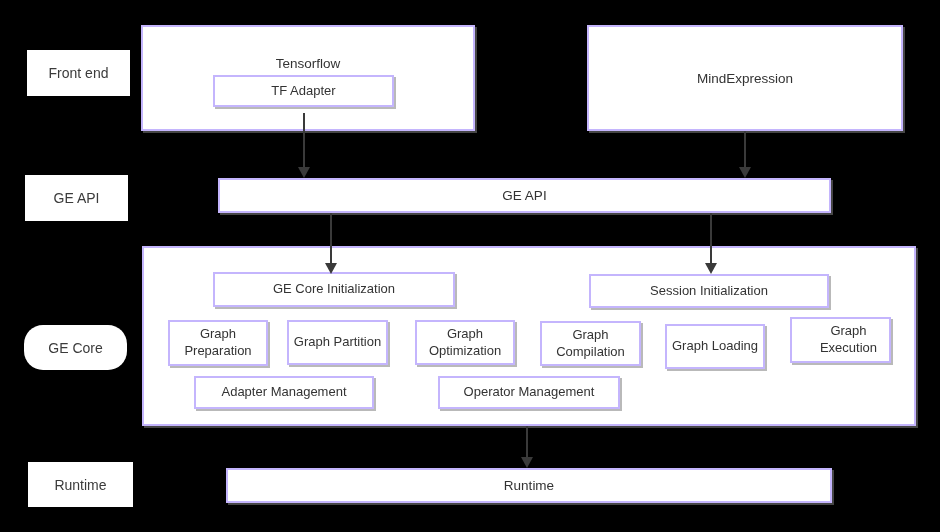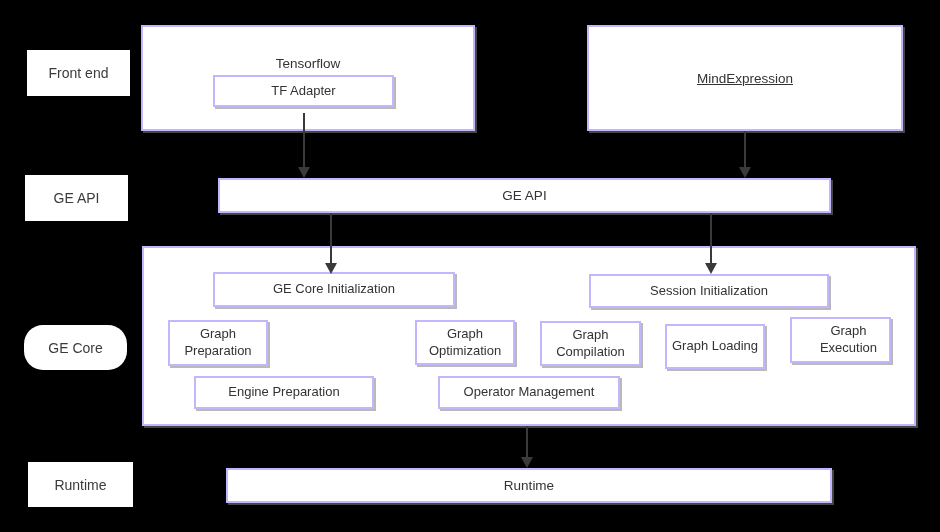--- a/index.html
+++ b/index.html
@@ -37,21 +37,21 @@
   #lbl-gecore   { left: 24px;  top: 325px; width: 103px; height: 45px; border-radius: 19px; }
   #lbl-runtime  { left: 28px;  top: 462px; width: 105px; height: 45px; }
 
   
   #tensorflow     { left: 141px; top: 25px; width: 334px; height: 106px; }
   #tensorflow-title {
     position: absolute; left: 0; top: 29px; width: 100%;
     text-align: center; font-size: 13.5px;
   }
   #tf-adapter     { position: absolute; left: 70px; top: 48px; width: 181px; height: 32px; }
-  #mindexpression { left: 587px; top: 25px; width: 316px; height: 106px; font-size: 13.5px; text-decoration: underline; }
+  #mindexpression { left: 587px; top: 25px; width: 316px; height: 106px; font-size: 13.5px; }
 
   
   #geapi-bar { left: 218px; top: 178px; width: 613px; height: 35px; font-size: 13.5px; }
 
   
   #gecore { left: 142px; top: 246px; width: 774px; height: 180px; }
   #ge-core-init  { position: absolute; left: 69px;  top: 24px;  width: 242px; height: 35px; }
   #session-init  { position: absolute; left: 445px; top: 26px;  width: 240px; height: 34px; }
 
   .fn-box { position: absolute; width: 100px; height: 45px; }
@@ -109,26 +109,27 @@
   </div>
   <div id="mindexpression" class="wbox bordered center">MindExpression</div>
 
   <div id="geapi-bar" class="wbox bordered center">GE API</div>
 
   <div id="gecore" class="wbox bordered">
     <div id="ge-core-init" class="wbox bordered center box-text">GE Core Initialization</div>
     <div id="session-init" class="wbox bordered center box-text">Session Initialization</div>
 
     <div id="graph-preparation" class="wbox bordered center box-text fn-box">Graph Preparation</div>
+    <div id="graph-partition" class="wbox bordered center box-text fn-box">Graph Partition</div>
     <div id="graph-optimization" class="wbox bordered center box-text fn-box">Graph Optimization</div>
     <div id="graph-compilation" class="wbox bordered center box-text fn-box">Graph Compilation</div>
     <div id="graph-loading" class="wbox bordered center box-text fn-box">Graph Loading</div>
     <div id="graph-execution" class="wbox bordered center box-text fn-box">Graph Execution</div>
 
-    <div id="engine-management" class="wbox bordered center box-text mg-box">Engine Preparation</div>
+    <div id="engine-management" class="wbox bordered center box-text mg-box">Adapter Management</div>
     <div id="operator-management" class="wbox bordered center box-text mg-box">Operator Management</div>
   </div>
 
   <div id="runtime-bar" class="wbox bordered center">Runtime</div>
 
   <div id="arrow-tfadapter" class="arrow"></div>
   <div id="arrow-mindexp" class="arrow"></div>
   <div id="arrow-gecoreinit" class="arrow"></div>
   <div id="arrow-session" class="arrow"></div>
   <div id="arrow-runtime" class="arrow"></div>

